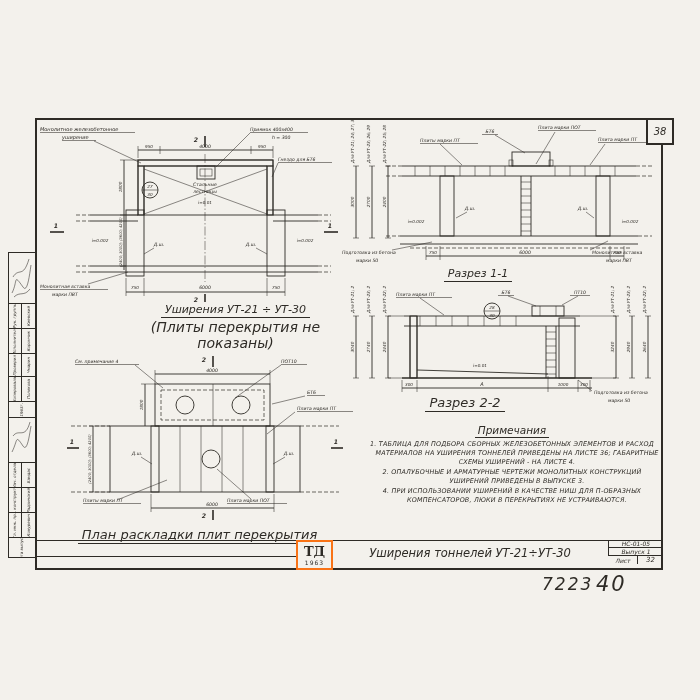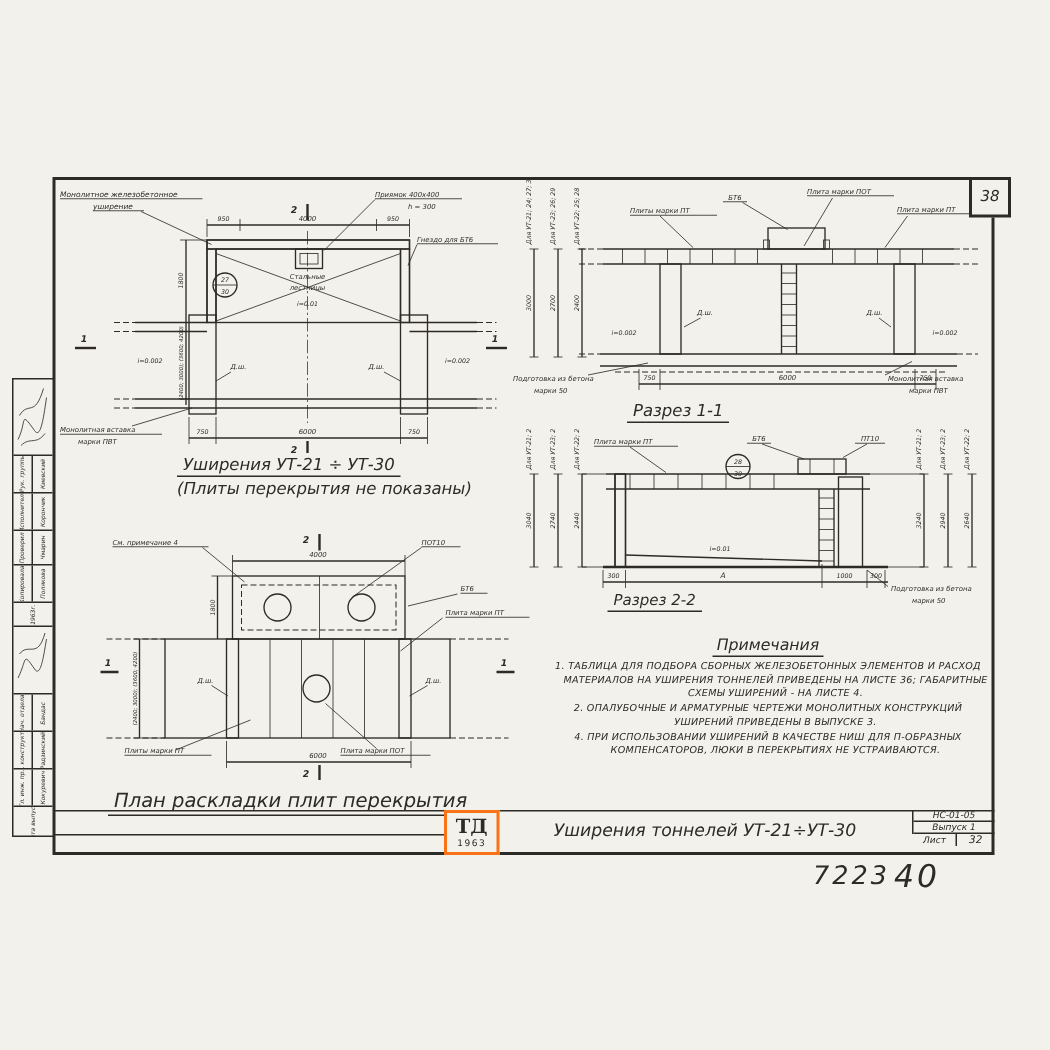--- a/index.html
+++ b/index.html
@@ -22,23 +22,23 @@
   
   svg{position:absolute;overflow:hidden;}
   svg line,svg rect,svg path,svg circle,svg polyline{stroke:#2e2b26;fill:none;stroke-width:0.9;}
   svg .thk{stroke-width:1.6;}
   svg .thin{stroke-width:0.55;}
   svg .dsh{stroke-dasharray:4 2;stroke-width:0.7;}
   svg .dd{stroke-dasharray:9 2 1.5 2;stroke-width:0.5;}
   svg text{font-family:"DejaVu Sans",sans-serif;font-style:italic;fill:#2e2b26;stroke:none;}
   .t35{font-size:3.6px;} .t4{font-size:4.2px;} .t45{font-size:4.6px;} .t5{font-size:5px;} .t6{font-size:6.2px;font-weight:bold;}
   
-  .dtitle{font-style:italic;}
+  .dtitle{font-style:italic;text-align:center;}
   .dtitle .u{border-bottom:1.4px solid #2e2b26;padding:0 4px 1px 4px;}
-  .sub{font-size:11px;font-style:italic;margin-top:3px;}
+  .sub{font-size:14px;font-style:italic;margin-top:3px;}
   
   .notes{left:362px;top:424px;width:300px;}
   .notes-title{text-align:center;font-size:10.5px;font-style:italic;margin-bottom:4px;}
   .notes-title .u{border-bottom:1.3px solid #2e2b26;padding:0 3px 1px 3px;}
   .note-item{font-size:6.4px;font-style:italic;text-transform:uppercase;line-height:1.4;
     padding-left:10px;text-indent:-10px;letter-spacing:0.2px;margin-bottom:1px;text-align:center;}
   
   .tb-line{left:35px;top:540px;width:628px;border-top:1.5px solid #2e2b26;}
   .tb-mid{left:35px;top:556px;width:261px;border-top:1px solid #2e2b26;}
   .td-box{left:296px;top:540px;width:37px;height:30px;border:2px solid #f97316;box-sizing:border-box;
@@ -467,21 +467,21 @@
       <line class="thin" x1="77" y1="94" x2="77" y2="106"></line>
       <line class="thin" x1="208" y1="90" x2="208" y2="106"></line>
       <line class="thin" x1="238" y1="94" x2="238" y2="106"></line>
       <line class="thin" x1="250" y1="94" x2="250" y2="106"></line>
       <text class="t4" x="69" y="99.5" text-anchor="middle">300</text>
       <text class="t5" x="142" y="99.5" text-anchor="middle">А</text>
       <text class="t4" x="223" y="99.5" text-anchor="middle">1000</text>
       <text class="t4" x="244" y="99.5" text-anchor="middle">300</text>
     </g>
   </svg>
-  <div class="abs dtitle" style="left:405px;top:395px;width:120px;font-size:10px">
+  <div class="abs dtitle" style="left:405px;top:395px;width:120px;font-size:13px">
     <span class="u">Разрез 2-2</span>
   </div>
 
   <svg class="abs" style="left:55px;top:352px" width="300" height="172" viewBox="0 0 300 172">
     <defs>
       <pattern id="hp4" width="5" height="5" patternUnits="userSpaceOnUse">
         <path d="M0,5 L5,0" class="thin"></path>
       </pattern>
     </defs>
     <g>

